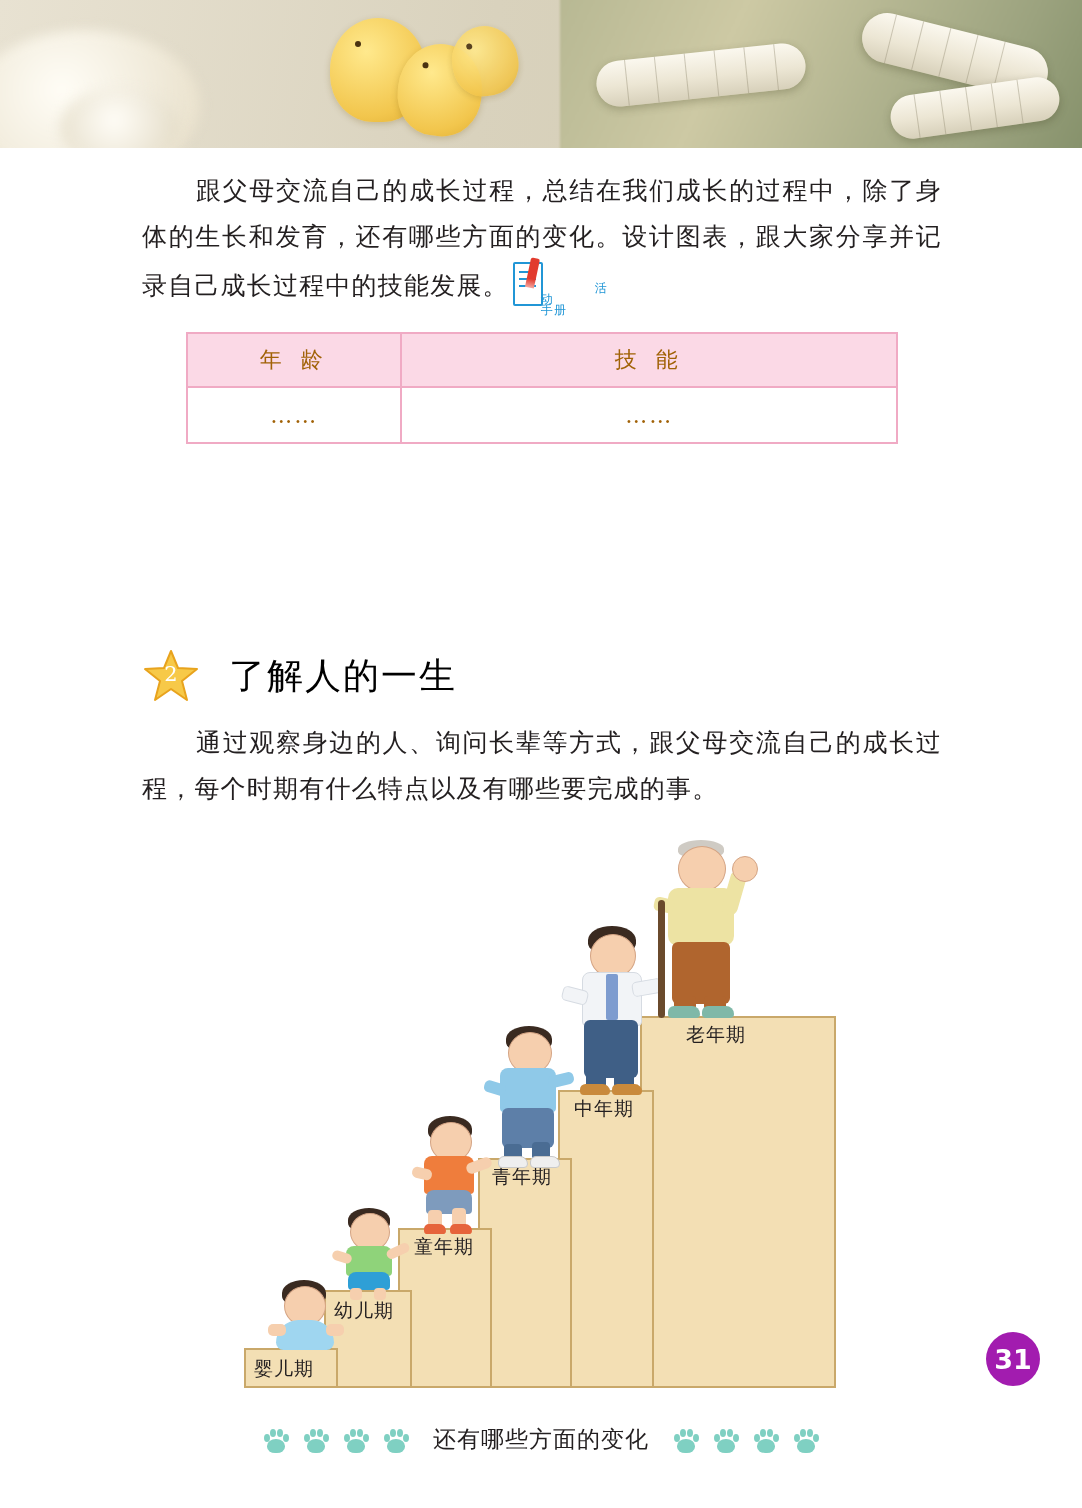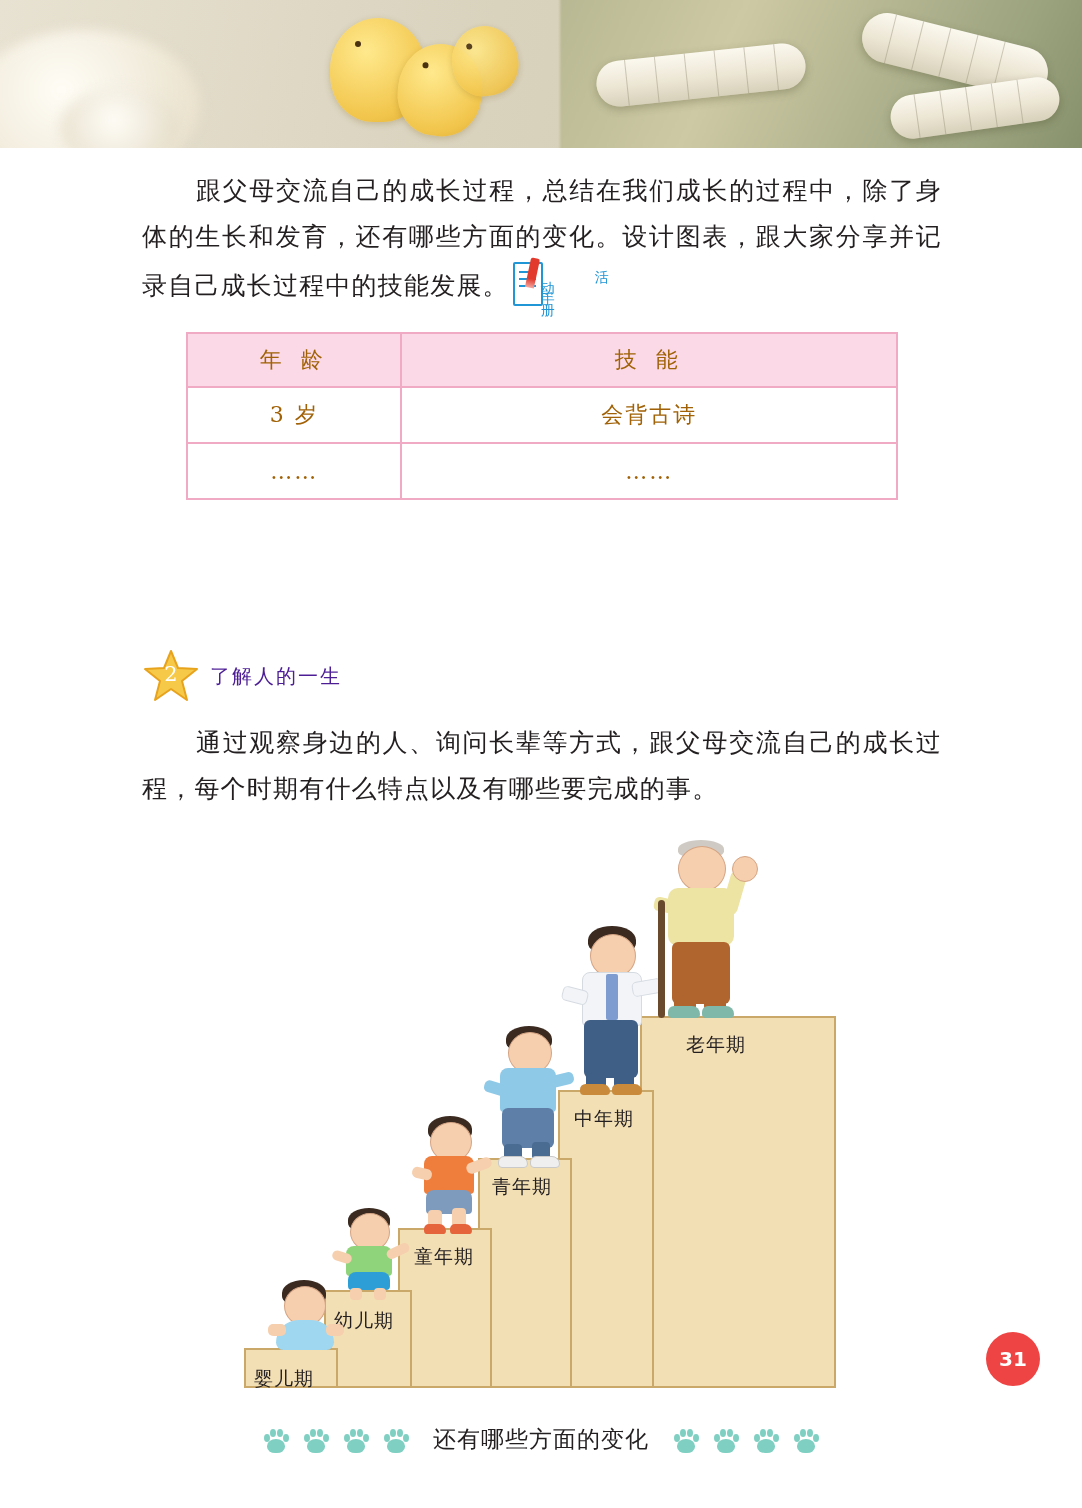--- a/index.html
+++ b/index.html
@@ -124,25 +124,25 @@
   .booklet-icon .pen {
     position: absolute;
     left: 17px; top: -2px;
     width: 9px; height: 30px;
     background: linear-gradient(180deg, #e23b2e 0%, #e23b2e 70%, #f4a9a2 100%);
     transform: rotate(12deg);
     border-radius: 2px 2px 0 0;
   }
   .booklet-icon .lbl {
     position: absolute;
-    left: 30px; top: 12px;
-    font-size: 14px;
+    left: 30px; top: 24px;
+    font-size: 12px;
     line-height: 11px;
     color: #2196d6;
-    font-family: Liberation Sans, sans-serif;
+    font-family: Liberation Mono, monospace;
     width: 28px;
   }
 
   
   .skill-table {
     position: absolute;
     left: 186px; top: 184px;
     width: 712px;
     border-collapse: collapse;
     font-family: "DejaVu Serif", "Liberation Serif", serif;
@@ -186,23 +186,24 @@
     align-items: center;
     justify-content: center;
     font-family: "DejaVu Serif", serif;
     font-size: 21px;
     color: #ffffff;
     padding-bottom: 4px;
     box-sizing: border-box;
   }
   .section-title {
     font-family: "DejaVu Serif", "Liberation Serif", serif;
-    font-size: 20px;
+    font-size: 36px;
     letter-spacing: 2px;
-    color: #4c1d95;
+    color: #000000;
+    margin-left: 19px;
   }
   .p2 {
     position: absolute;
     left: 142px; top: 572px;
     width: 800px;
     text-indent: 54px;
   }
 
   
   .illus {
@@ -217,21 +218,20 @@
     border: 2px solid #c9a86a;
     box-sizing: border-box;
   }
   .stage-label {
     position: absolute;
     font-family: "DejaVu Serif", "Liberation Serif", serif;
     font-size: 19px;
     color: #231f20;
     letter-spacing: 1px;
     white-space: nowrap;
-    margin-top: 10px;
   }
   .fig { position: absolute; }
   .head {
     position: absolute;
     background: #f6cfae;
     border-radius: 50%;
     border: 1px solid #d4a484;
   }
   .hair {
     position: absolute;
@@ -256,25 +256,25 @@
     background: #e6643c;
     border-radius: 6px 8px 4px 4px;
   }
 
   
   .page-num {
     position: absolute;
     right: 42px; top: 1332px;
     width: 54px; height: 54px;
     border-radius: 50%;
-    background: #ef4444;
+    background: #a21caf;
     color: #ffffff;
     font-family: "DejaVu Sans", sans-serif;
     font-weight: bold;
-    font-size: 20px;
+    font-size: 27px;
     display: flex;
     align-items: center;
     justify-content: center;
   }
   .footer {
     position: absolute;
     left: 0; top: 1424px;
     width: 1082px;
     display: flex;
     align-items: center;
@@ -359,24 +359,20 @@
         <col class="c2">
       </colgroup>
     <thead>
       <tr>
         <th>年  龄</th>
         <th>技  能</th>
       </tr>
     </thead>
     <tbody>
       <tr>
-        <td>3 岁</td>
-        <td>会背古诗</td>
-      </tr>
-      <tr>
         <td>……</td>
         <td>……</td>
       </tr>
     </tbody>
   </table>
 
   <div class="section">
     <span class="star">
       <svg width="58" height="56" viewBox="0 0 58 56">
         <path d="M29 3 L36 20 L55 21 L40 33 L45 52 L29 41 L13 52 L18 33 L3 21 L22 20 Z" fill="#f7c948" stroke="#e8a31d" stroke-width="2" stroke-linejoin="round"></path>

